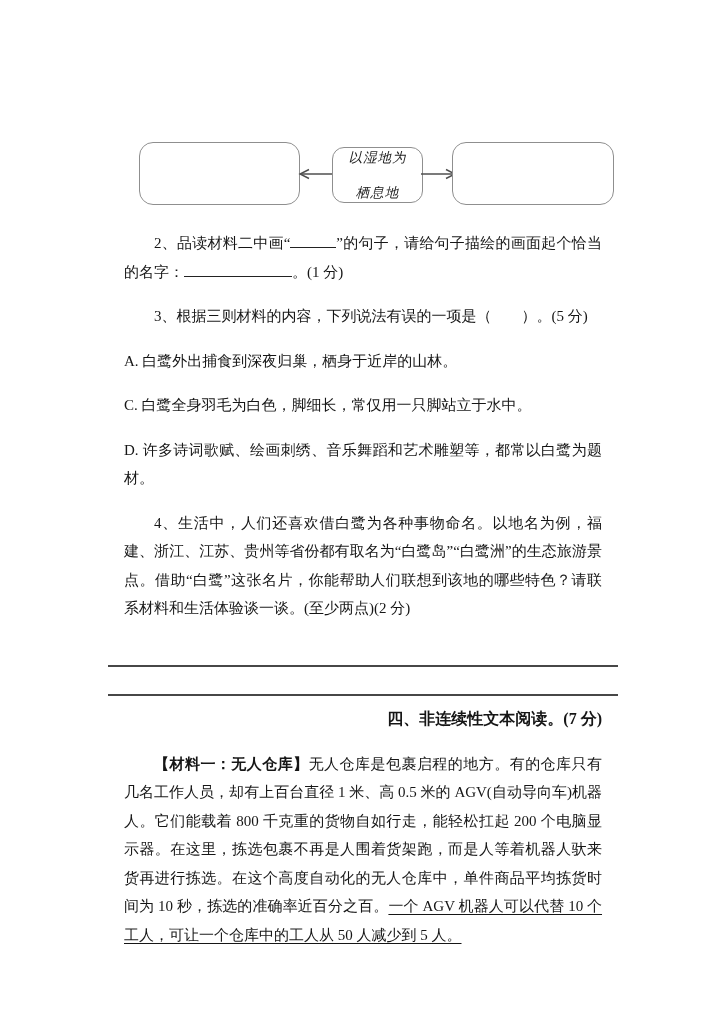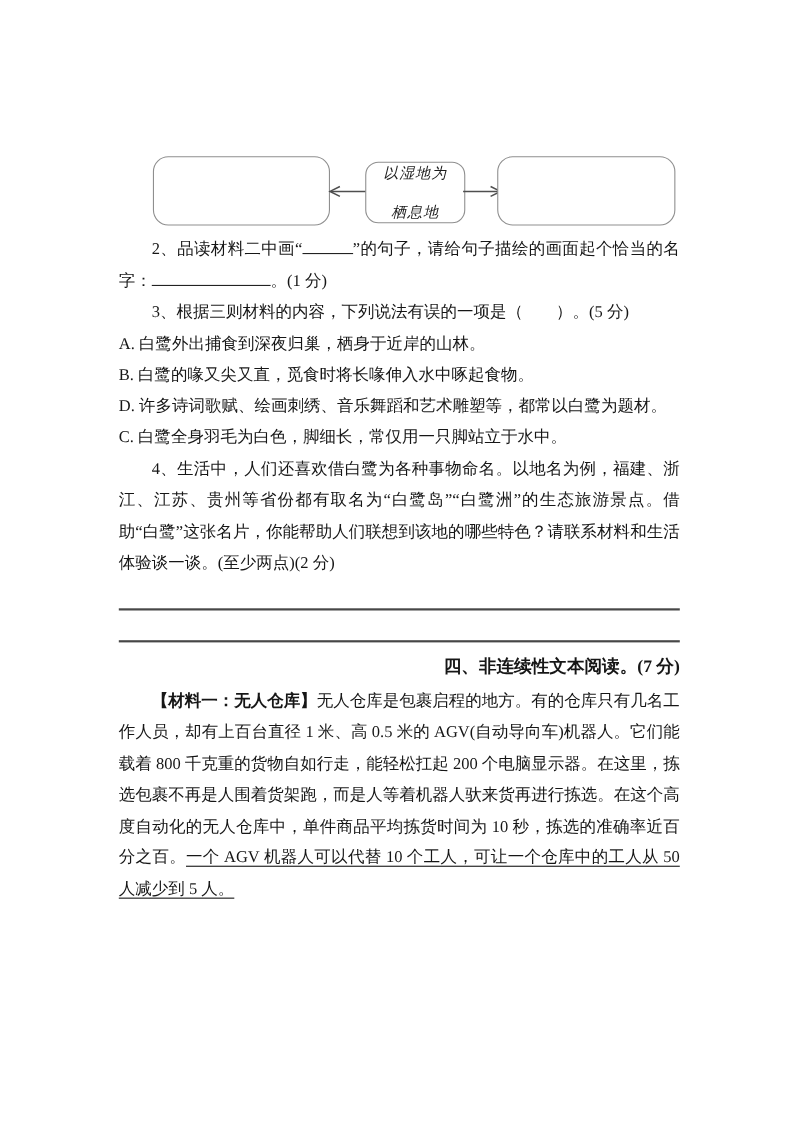--- a/index.html
+++ b/index.html
@@ -36,21 +36,21 @@
   .arrow-svg.r { left: 420px; }
   
   .content {
     position: absolute;
     left: 108px; top: 213px;
     width: 510px;
     font-size: 15px;
     line-height: 28.5px;
     text-align: justify;
   }
-  .content p { margin: 0; }
+  .content p { margin: 16px; }
   .indent { text-indent: 2em; }
   .blank {
     display: inline-block;
     border-bottom: 1.2px solid #222222;
     height: 13px;
     vertical-align: baseline;
   }
   .blank.small { width: 46px; }
   .blank.long  { width: 108px; }
   .ans-line { height: 26px; border-bottom: 2px solid #474747; }
@@ -93,23 +93,22 @@
     <div class="dbox right"></div>
   </div>
 
   <div class="content">
 
     <p class="indent"><span>2、品读材料二中画“</span><span class="blank small"></span><span>”的句子，请给句子描绘的画面起个恰当的名字：</span><span class="blank long"></span><span>。(1 分)</span></p>
 
     <p class="indent">3、根据三则材料的内容，下列说法有误的一项是（　　）。(5 分)</p>
 
     <p>A. 白鹭外出捕食到深夜归巢，栖身于近岸的山林。</p>
-    <p>B. 白鹭的喙又尖又直，觅食时将长喙伸入水中啄起食物。</p>
+    <p>C. 白鹭全身羽毛为白色，脚细长，常仅用一只脚站立于水中。</p>
     <p>D. 许多诗词歌赋、绘画刺绣、音乐舞蹈和艺术雕塑等，都常以白鹭为题材。</p>
-    <p>C. 白鹭全身羽毛为白色，脚细长，常仅用一只脚站立于水中。</p>
 
     <p class="indent">4、生活中，人们还喜欢借白鹭为各种事物命名。以地名为例，福建、浙江、江苏、贵州等省份都有取名为“白鹭岛”“白鹭洲”的生态旅游景点。借助“白鹭”这张名片，你能帮助人们联想到该地的哪些特色？请联系材料和生活体验谈一谈。(至少两点)(2 分)</p>
 
     <div class="ans-line"></div>
     <div class="ans-line"></div>
 
     <p class="sec-heading">四、非连续性文本阅读。(7 分)</p>
 
     <p class="indent material"><span class="mat-label">【材料一：无人仓库】</span><span>无人仓库是包裹启程的地方。有的仓库只有几名工作人员，却有上百台直径 1 米、高 0.5 米的 AGV(自动导向车)机器人。它们能载着 800 千克重的货物自如行走，能轻松扛起 200 个电脑显示器。在这里，拣选包裹不再是人围着货架跑，而是人等着机器人驮来货再进行拣选。在这个高度自动化的无人仓库中，单件商品平均拣货时间为 10 秒，拣选的准确率近百分之百。</span><span class="u-sentence">一个 AGV 机器人可以代替 10 个工人，可让一个仓库中的工人从 50 人减少到 5 人。</span></p>
 

